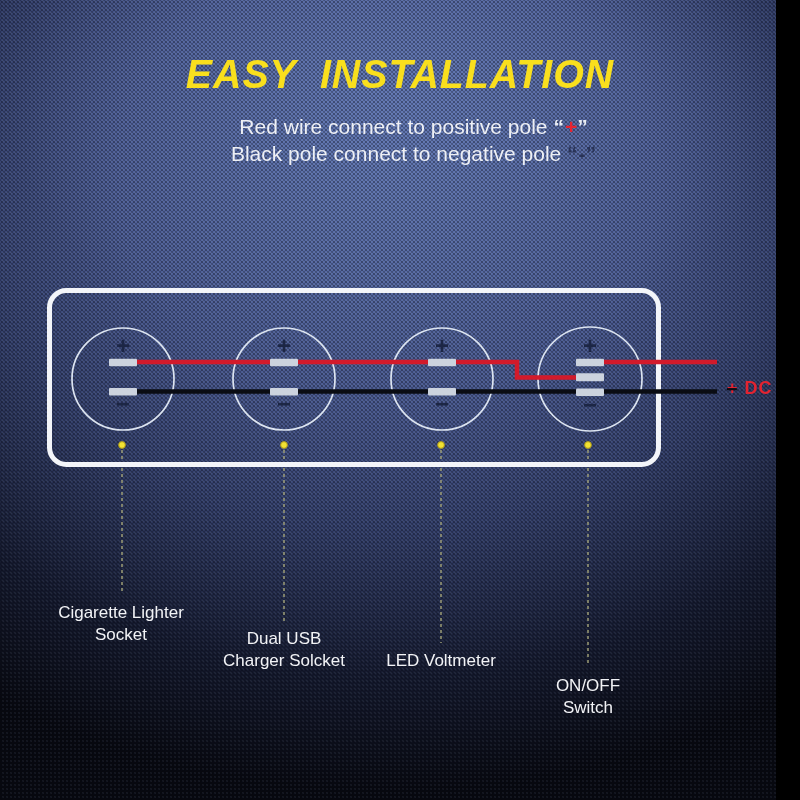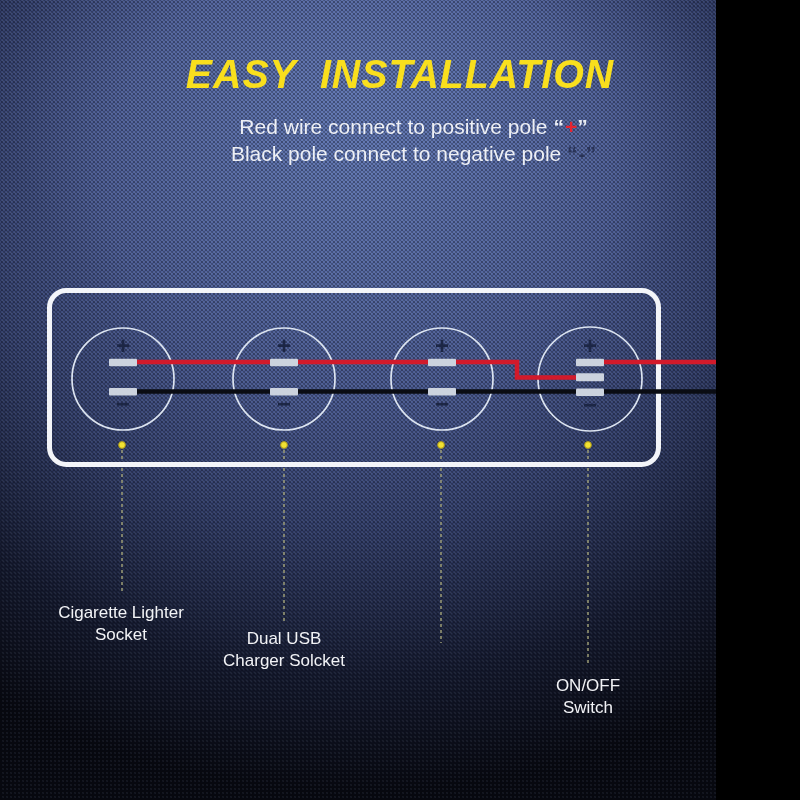--- a/index.html
+++ b/index.html
@@ -1,17 +1,17 @@
 <!DOCTYPE html>
 <html><head>
 <meta charset="utf-8">
 <style>
   html,body{margin:0;padding:0;background:#000;}
   .page{
-    position:relative;width:716px;height:800px;overflow:hidden;
+    position:relative;width:776px;height:800px;overflow:hidden;
     font-family:"Liberation Sans",sans-serif;
     background:
       radial-gradient(ellipse 50% 34% at 51% 12%, rgba(118,143,208,0.45) 0%, rgba(118,143,208,0) 100%),
       radial-gradient(ellipse 100% 80% at 50% 22%, #576ba2 0%, #4c5c92 35%, #35416c 55%, #151a2e 78%, #07080e 96%);
   }
   .texture{
     position:absolute;inset:0;z-index:1;
     background-image:
       radial-gradient(circle, rgba(6,8,20,0.38) 0.8px, transparent 1.3px),
       radial-gradient(circle, rgba(6,8,20,0.28) 0.8px, transparent 1.3px),
@@ -125,18 +125,21 @@
     <span class="dc-neg">−</span>
 
     <div class="callout" style="left:121px;top:602px;">
       <div>Cigarette Lighter</div>
       <div>Socket</div>
     </div>
     <div class="callout" style="left:284px;top:628px;">
       <div>Dual USB</div>
       <div>Charger Solcket</div>
     </div>
+    <div class="callout" style="left:441px;top:650px;">
+      <div>LED Voltmeter</div>
+    </div>
     <div class="callout" style="left:588px;top:675px;">
       <div>ON/OFF</div>
       <div>Switch</div>
     </div>
   </div>
 </div>
 
 </body></html>

